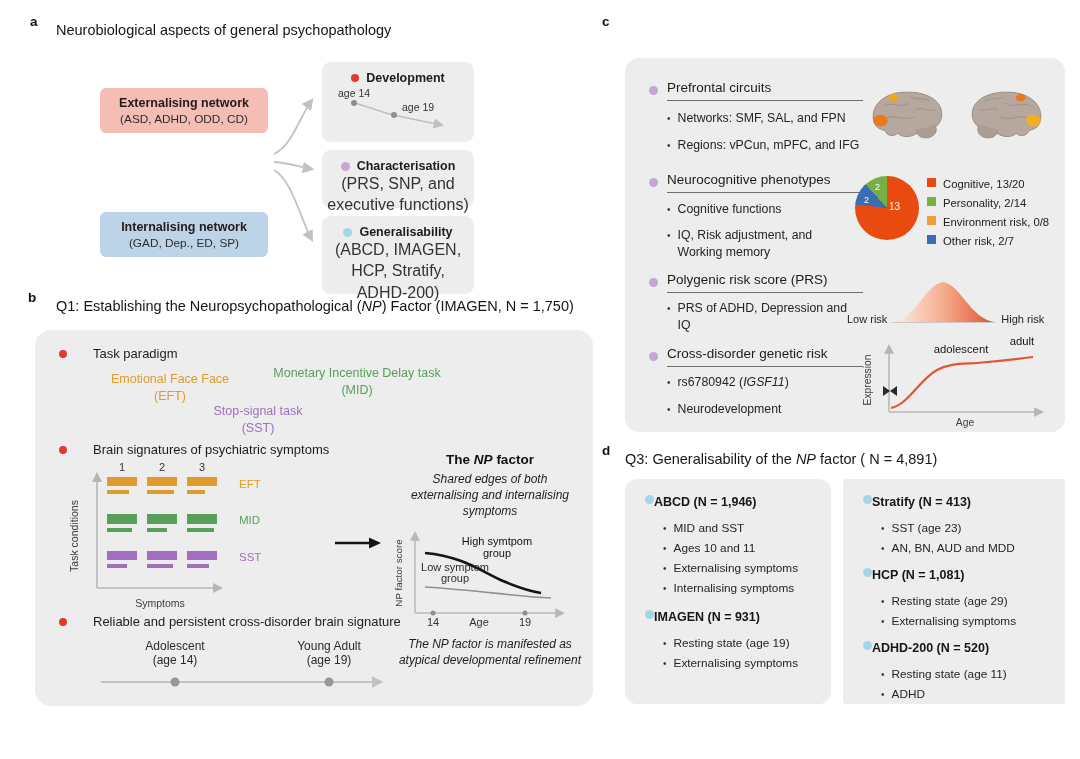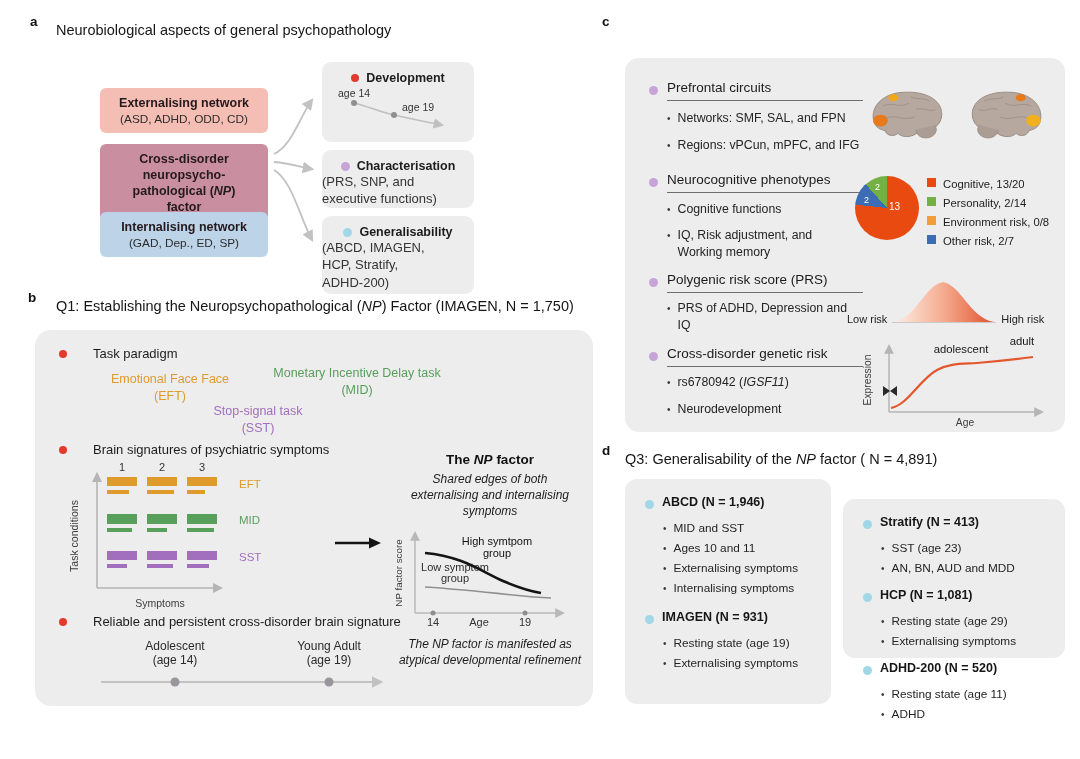--- a/index.html
+++ b/index.html
@@ -11,57 +11,52 @@
   .gbox{position:absolute;background:#ededed}
   .cbox{position:absolute;text-align:center;border-radius:6px;padding:7px 16px}
   .box-title{font-weight:700;font-size:12.5px;color:#24191c;line-height:1.28}
   .box-sub{font-size:11.8px;color:#2c2c2c;margin-top:1px}
   .hdr{display:flex;align-items:center;justify-content:center;gap:7px;padding-top:9px}
   .dot{border-radius:50%;display:inline-block;flex:none}
   .dot-red{width:8px;height:8px;background:#e23b2e}
   .dot-purple{width:9px;height:9px;background:#c7a4d8}
   .dot-blue{width:9px;height:9px;background:#a2d7e7}
   .small-title{font-weight:700;font-size:12.5px;color:#1c1c1c}
-  .sub-line{font-size:13px;color:#333;line-height:1.34}
+  .sub-line{font-size:16px;color:#333;text-align:center;line-height:1.34}
   .brow{position:absolute;display:flex;align-items:center;gap:26px;font-size:13px;color:#1d1d1d}
   .task-label{position:absolute;text-align:center;font-size:12.5px;line-height:1.35}
   .col-eft{color:#e09b2d}.col-mid{color:#579f5b}.col-sst{color:#a16fbe}
   .np-title{font-weight:700;font-size:13.5px;text-align:center;color:#111}
   .italic-note{font-style:italic;font-size:12px;text-align:center;line-height:1.35;color:#1d1d1d}
   .c-sec{position:absolute;display:flex;align-items:center;gap:9px;font-size:13.5px;color:#1b1b1b}
   .c-sec-title{display:inline-block;width:196px;border-bottom:1.2px solid #6e6e6e;padding-bottom:5px}
   .li{position:absolute;display:flex;gap:7px;font-size:12.3px;color:#242424;line-height:1.4}
   .li::before{content:"\2022";font-size:10px;line-height:1.7;color:#3a3a3a}
   .li.small{font-size:11.8px}
   .leg-row{display:flex;align-items:flex-start;gap:7px;font-size:11.3px;color:#222;height:19px}
   .leg-sq{width:9px;height:9px;flex:none}
   .pie{position:absolute;width:64px;height:64px;border-radius:50%;
        background:conic-gradient(#e84a0f 0deg 276deg,#3c6cb4 276deg 318deg,#74b043 318deg 360deg)}
   .pie-lab{position:absolute;color:#fff;font-size:10px}
-  .d-head{position:absolute;display:flex;align-items:flex-end;gap:8px;font-size:12.5px;font-weight:700;color:#161616}
+  .d-head{position:absolute;display:flex;align-items:flex-start;gap:0;font-size:12.5px;font-weight:700;color:#161616}
   .risk-row{position:absolute;display:flex;align-items:flex-end;gap:3px;font-size:11px;color:#222}
 </style>
 </head>
 <body>
 
 <div style="position:relative;width:1080px;height:759px">
 
   <div class="panel-label" style="left:30px;top:14px">a</div>
   <div class="fig-title" style="left:56px;top:22px">Neurobiological aspects of general psychopathology</div>
 
   <div class="cbox" style="left:100px;top:88px;width:168px;background:#f5beb4">
     <div class="box-title">Externalising network</div>
     <div class="box-sub">(ASD, ADHD, ODD, CD)</div>
   </div>
 
-  <div class="cbox" style="left:100px;top:144px;width:168px;background:#c98fa0">
-    <div class="box-title">Cross-disorder</div>
-    <div class="box-title">neuropsycho-</div>
-    <div class="box-title"><span>pathological (</span><i>NP</i><span>) factor</span></div>
-  </div>
 
   <div class="cbox" style="left:100px;top:212px;width:168px;background:#bcd3e8">
     <div class="box-title">Internalising network</div>
     <div class="box-sub">(GAD, Dep., ED, SP)</div>
   </div>
 
   <svg class="abs" style="left:272px;top:78px" width="52" height="180" viewBox="0 0 52 180">
     <defs>
       <marker id="ah-a" viewBox="0 0 10 10" refX="8" refY="5" markerWidth="6.5" markerHeight="6.5" orient="auto">
           <path d="M0,0 L10,5 L0,10 Z" fill="#c2c2c2"></path>
@@ -362,21 +357,21 @@
     <div class="li small" style="left:38px;top:81px">Externalising symptoms</div>
     <div class="li small" style="left:38px;top:101px">Internalising symptoms</div>
     <div class="d-head" style="left:20px;top:131px">
       <span class="dot dot-blue"></span>
       <span>IMAGEN (N = 931)</span>
     </div>
     <div class="li small" style="left:38px;top:156px">Resting state (age 19)</div>
     <div class="li small" style="left:38px;top:176px">Externalising symptoms</div>
   </div>
 
-  <div class="gbox" style="left:843px;top:499px;width:222px;height:159px;border-radius:12px">
+  <div class="gbox" style="left:843px;top:479px;width:222px;height:225px;border-radius:3px">
     <div class="d-head" style="left:20px;top:16px">
       <span class="dot dot-blue"></span>
       <span>Stratify (N = 413)</span>
     </div>
     <div class="li small" style="left:38px;top:41px">SST (age 23)</div>
     <div class="li small" style="left:38px;top:61px">AN, BN, AUD and MDD</div>
     <div class="d-head" style="left:20px;top:89px">
       <span class="dot dot-blue"></span>
       <span>HCP (N = 1,081)</span>
     </div>

